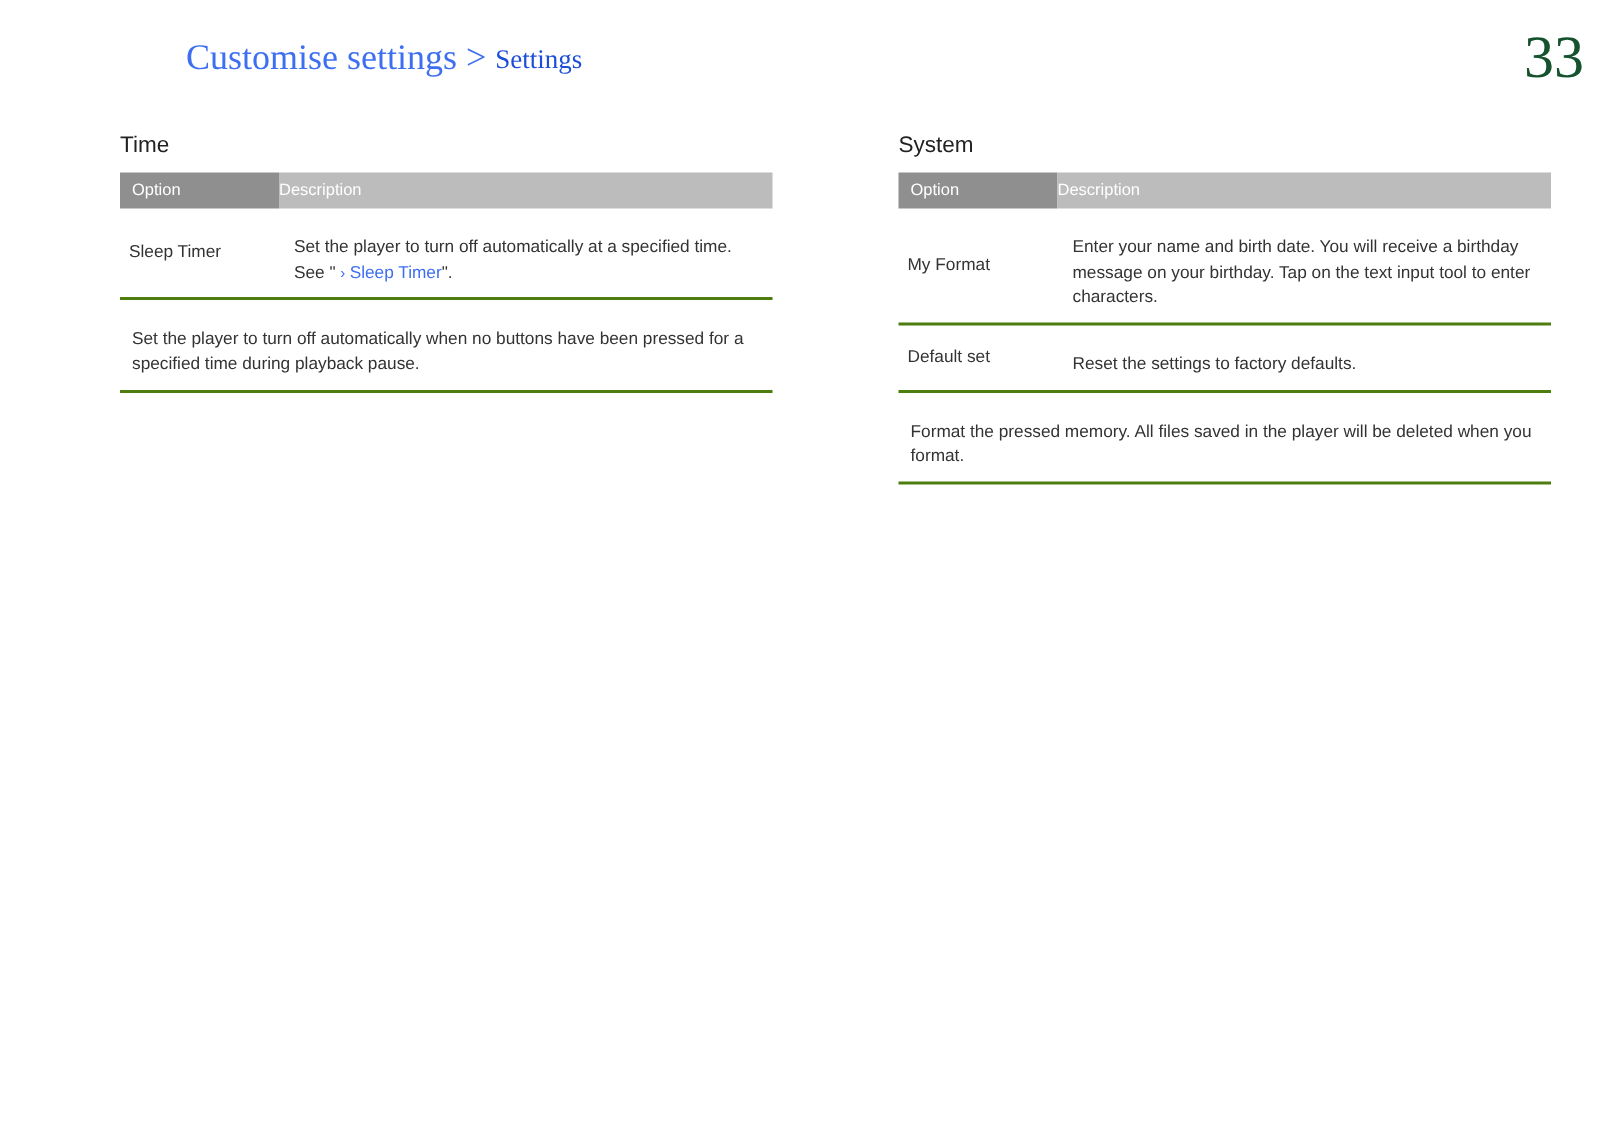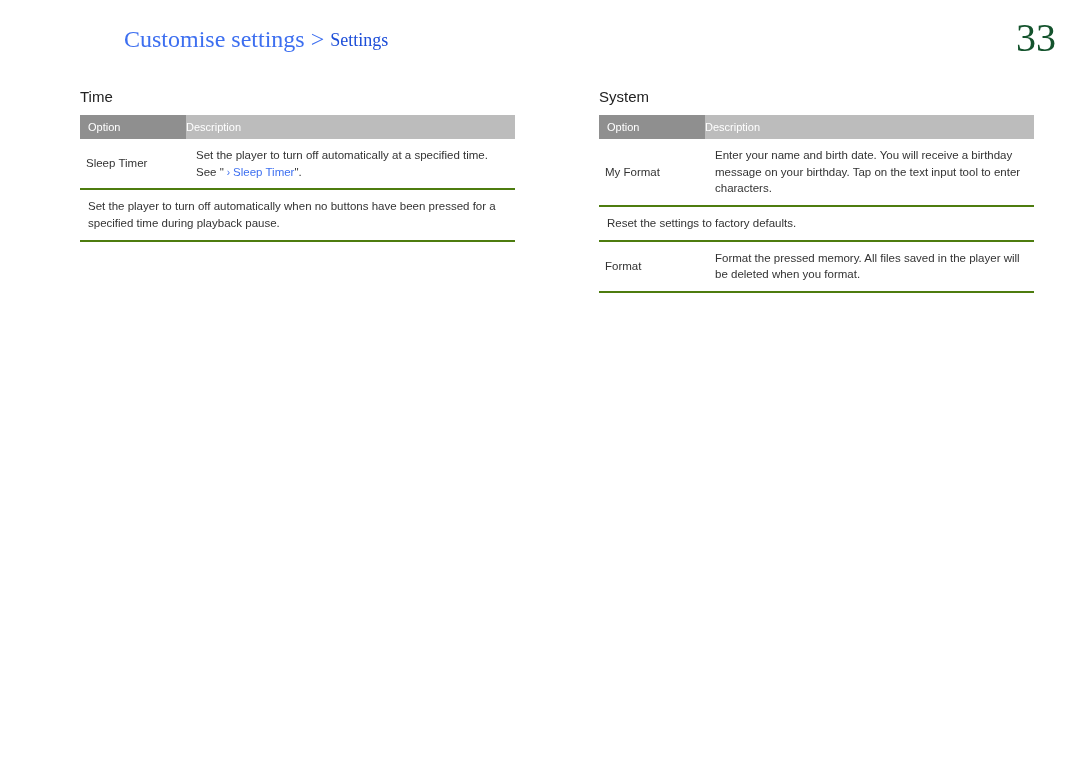--- a/index.html
+++ b/index.html
@@ -108,20 +108,21 @@
   }
   .row .c1 {
     width: 98px;
     padding: 8px 4px 8px 6px;
     line-height: 1.45;
   }
   .row .c2 {
     flex: 1;
     padding: 8px 8px 8px 8px;
     line-height: 1.45;
+    margin-top: 10px;
   }
   .row .c2 span.link {
     color: #3d6ff0;
   }
   .row .c2 span.chev {
     color: #3d6ff0;
     font-size: 10px;
     padding: 0 3px;
   }
 
@@ -169,24 +170,24 @@
         <div class="th-option">Option</div>
         <div class="th-desc">Description</div>
       </div>
 
       <div class="row">
         <div class="c1">My Format</div>
         <div class="c2">Enter your name and birth date. You will receive a birthday message on your birthday. Tap on the text input tool to enter characters.</div>
       </div>
 
       <div class="row">
+        <div class="c1">Default set</div>
         <div class="c2">Reset the settings to factory defaults.</div>
       </div>
 
       <div class="row">
-        <div class="c1">Format</div>
         <div class="c2">Format the pressed memory. All files saved in the player will be deleted when you format.</div>
       </div>
     </div>
 
   </div>
 
 </div>
 
 </body></html>

